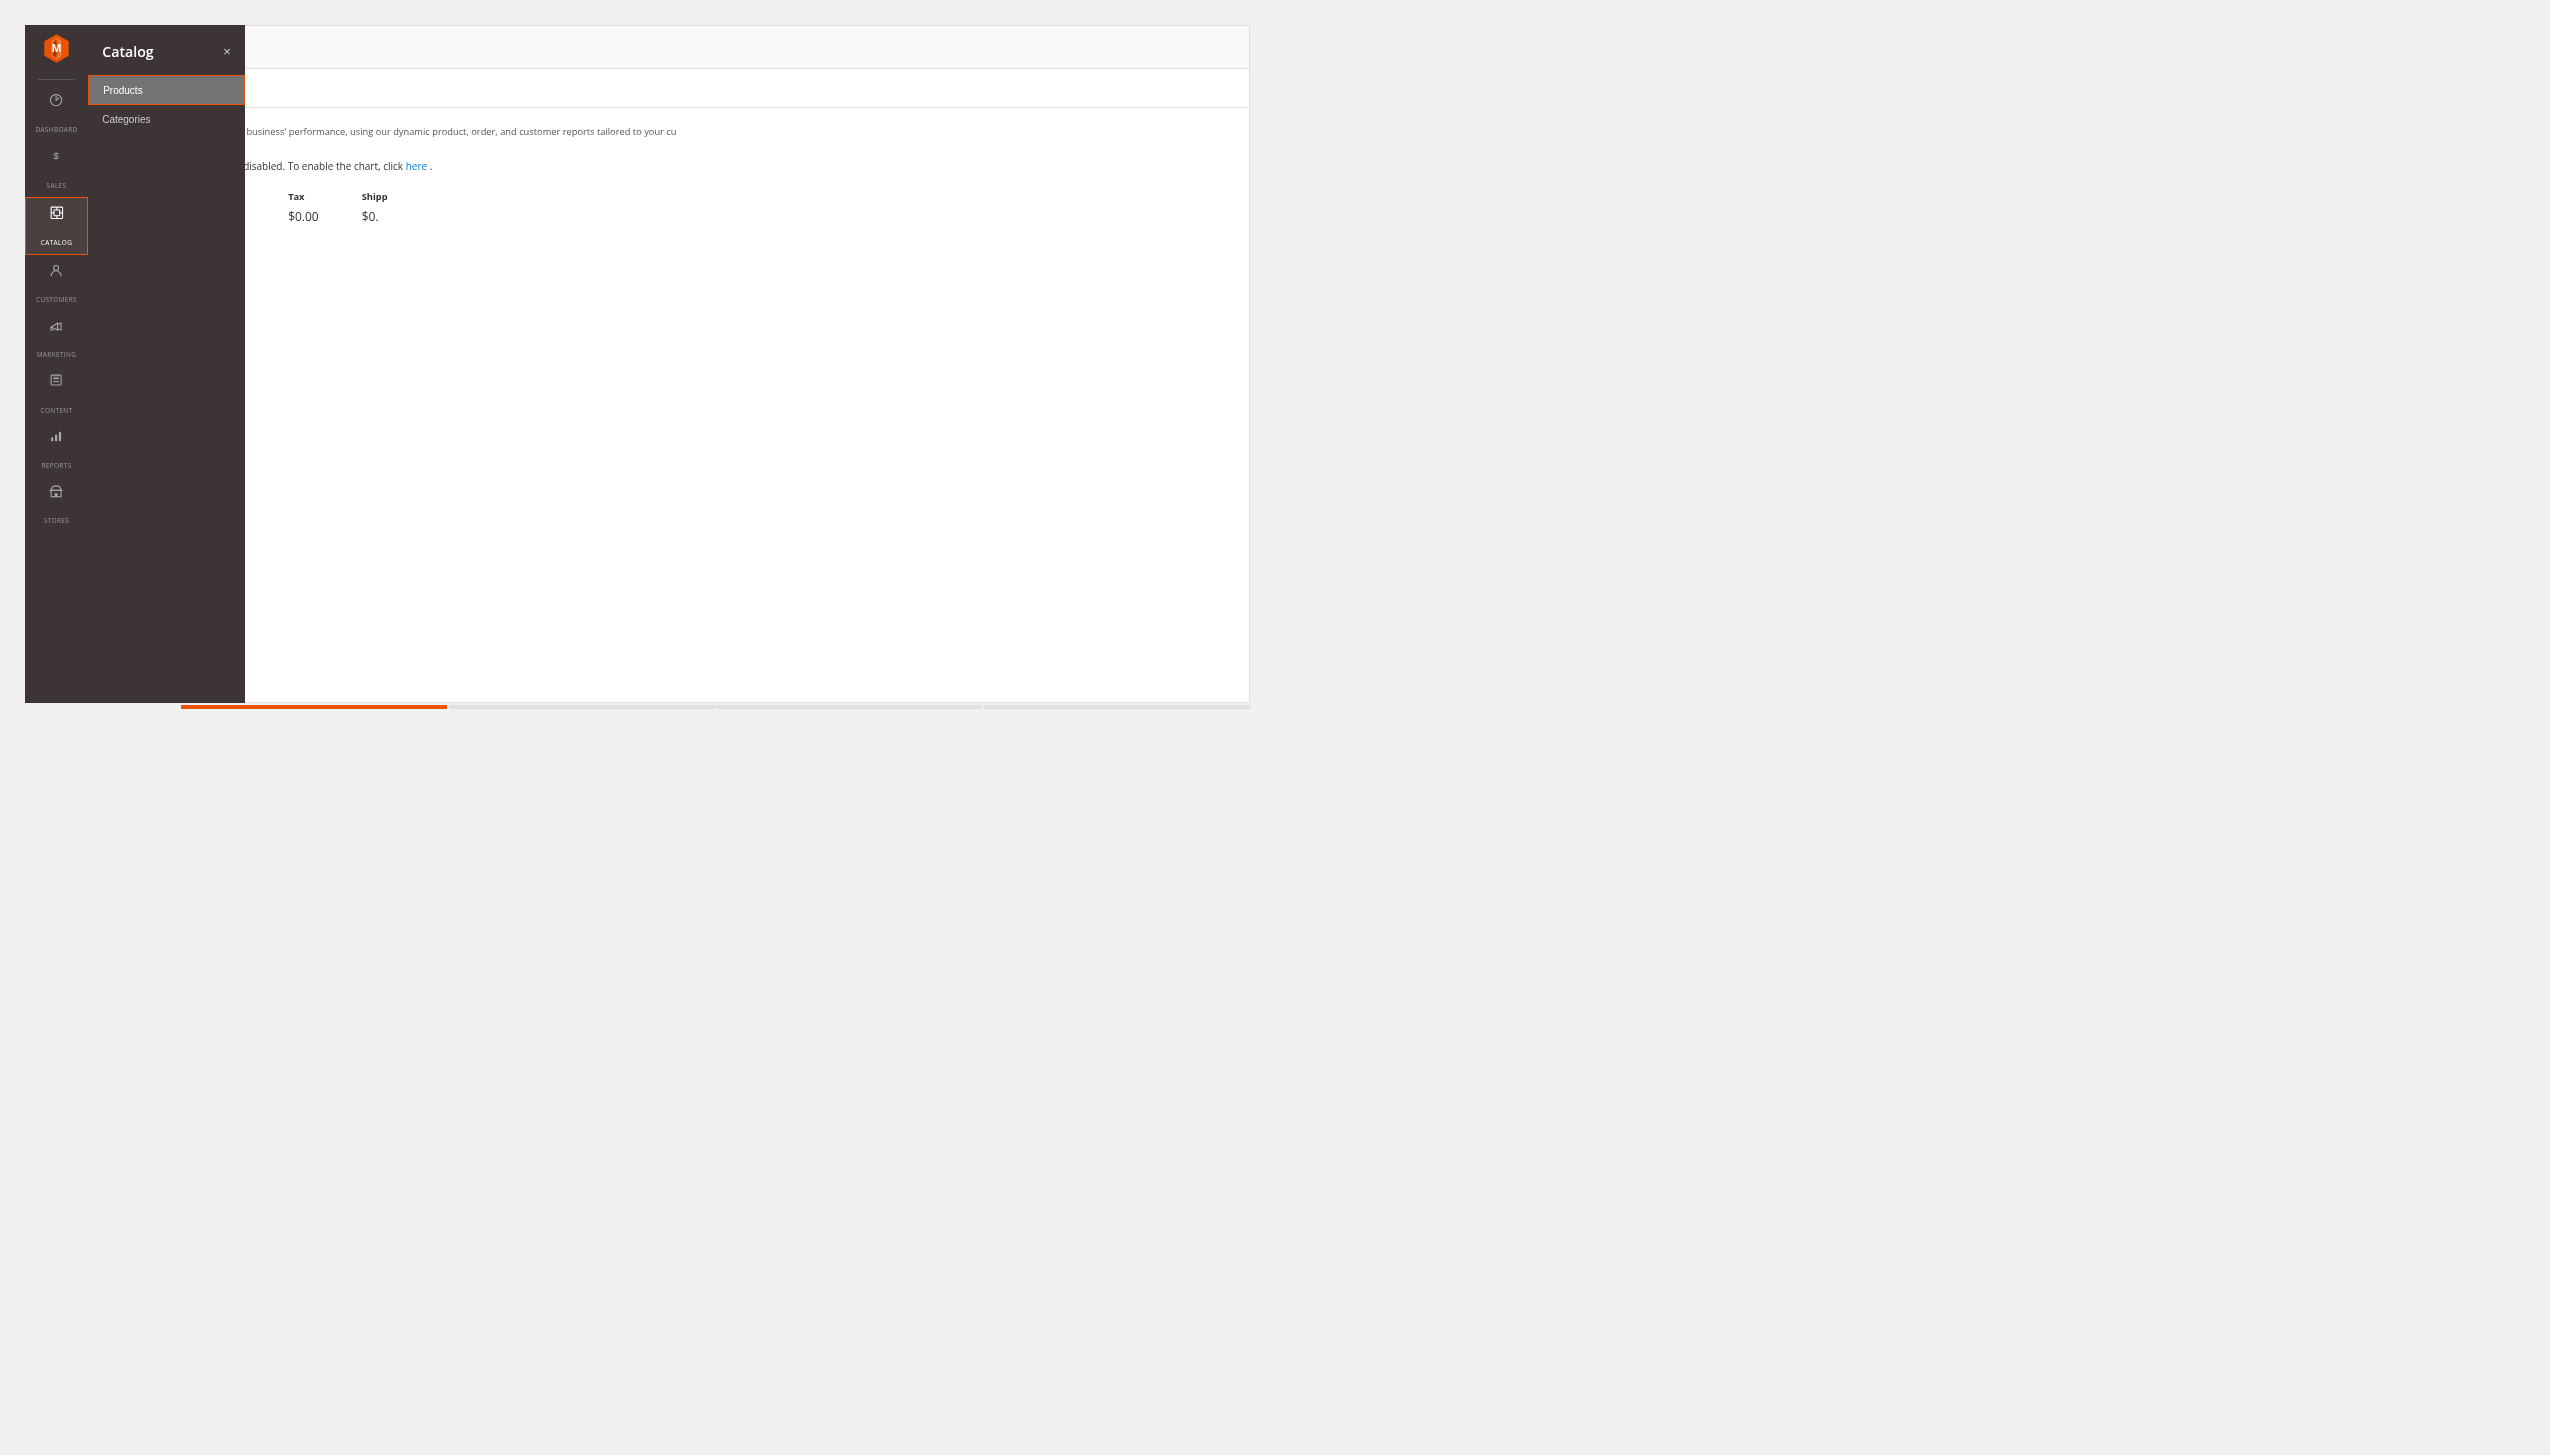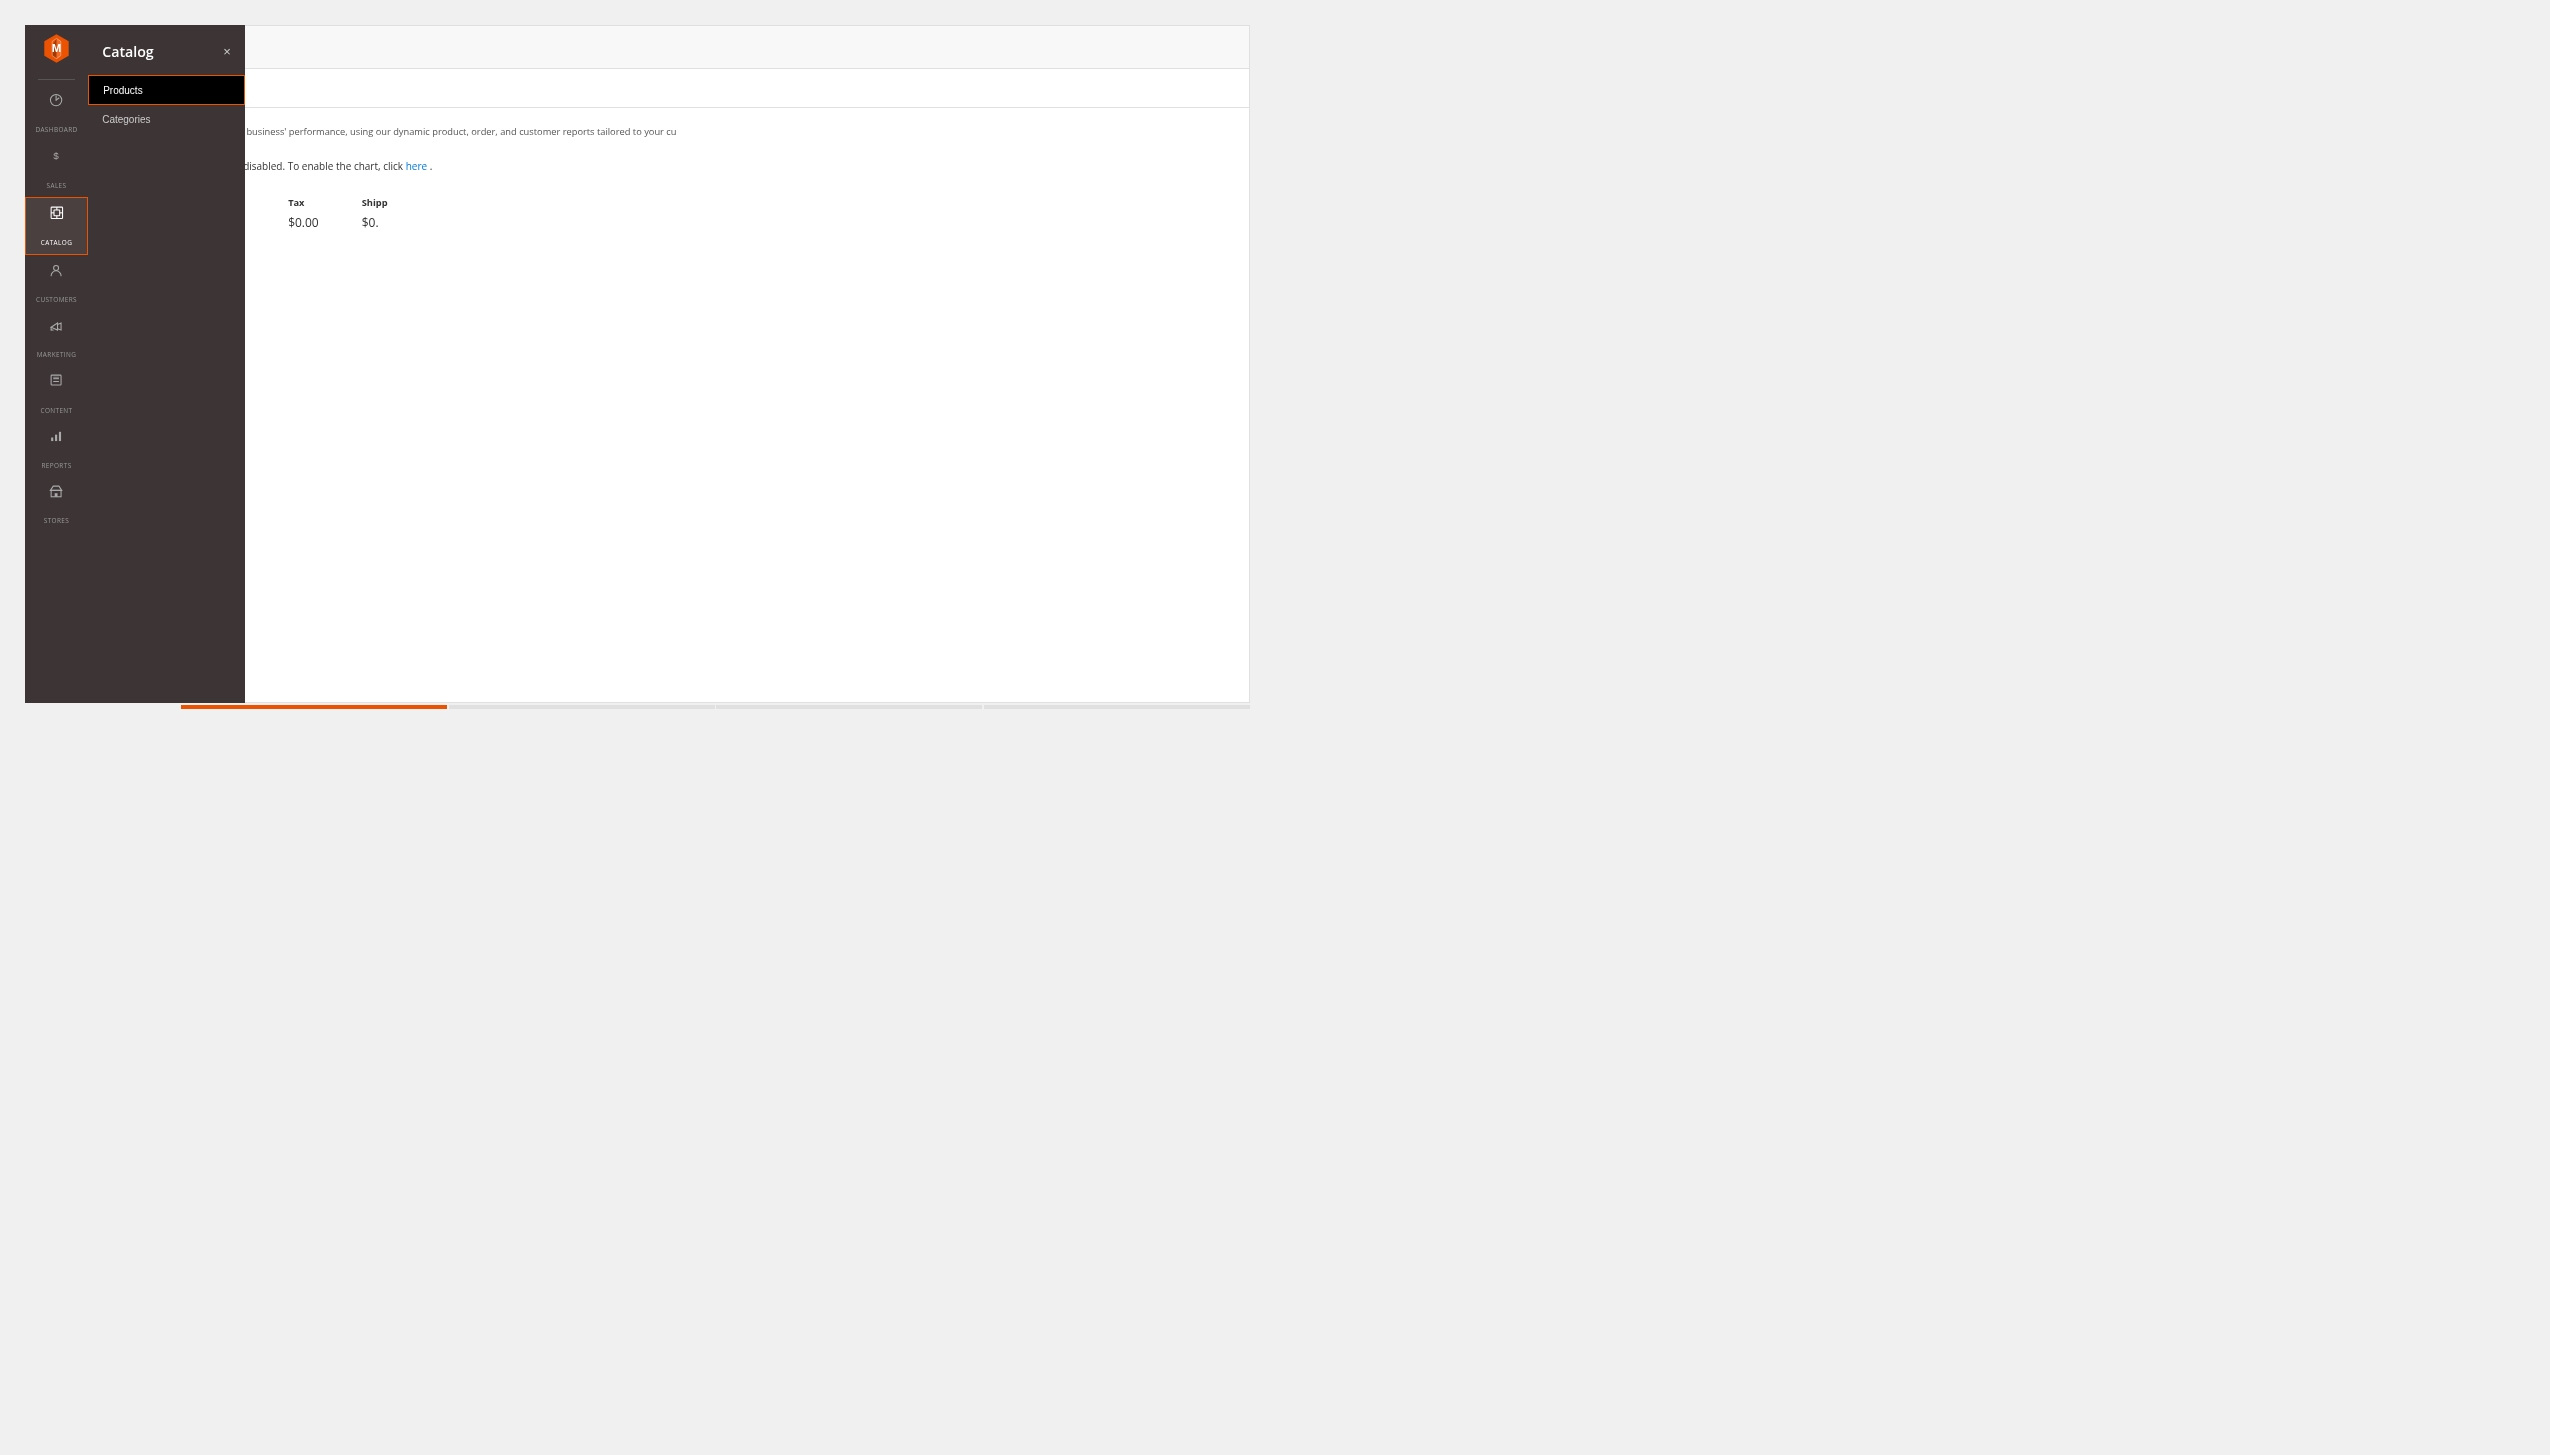--- a/index.html
+++ b/index.html
@@ -48,21 +48,21 @@
     }
 
     .chart-disabled-msg a {
       color: #007bdb;
       text-decoration: none;
     }
 
     .metrics-row {
       display: flex;
       gap: 43px;
-      margin-top: 23px;
+      margin-top: 17px;
     }
 
     .metric-item {}
 
     .metric-label {
       font-size: 9.3px;
       font-weight: 700;
       color: #333;
       margin-bottom: 4.3px;
     }
@@ -197,21 +197,21 @@
       font-size: 10px;
       cursor: pointer;
       display: block;
       width: 100%;
       text-align: left;
       background: none;
       border: none;
     }
 
     .flyout-menu-item.active {
-      background: #000000;
+      background: #737373;
       color: #fff;
       border: 1.4px solid #eb5202;
       border-left: 1.4px solid #eb5202;
     }
   </style>
 </head>
 <body>
 
 <nav class="sidebar">
 

